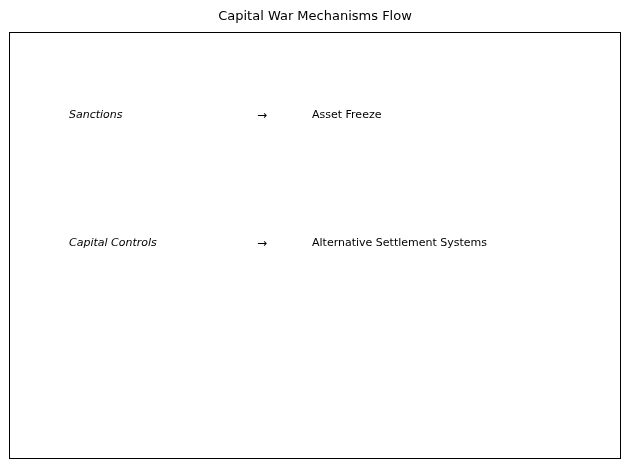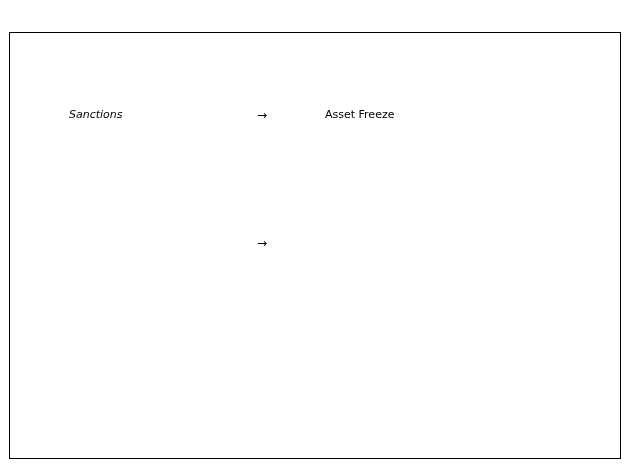--- a/index.html
+++ b/index.html
@@ -63,40 +63,43 @@
     position: absolute;
     left: 247px;
     top: 0;
     font-size: 12px;
     line-height: 16px;
     color: #000000;
     white-space: nowrap;
   }
   .flow-target {
     position: absolute;
-    left: 315px;
+    left: 302px;
     top: 0;
     font-size: 11px;
     line-height: 16px;
     color: #000000;
     white-space: nowrap;
   }
 </style>
 </head>
 <body>
 
 <div id="figure">
 
+  <div id="figure-title">Capital War Mechanisms Flow</div>
 
   <div id="plot-area">
 
     <div class="flow-row flow-row-0">
       <span class="flow-source">Sanctions</span>
       <span class="flow-arrow-icon">→</span>
       <span class="flow-target">Asset Freeze</span>
     </div>
 
     <div class="flow-row flow-row-1">
+      <span class="flow-source">Capital Controls</span>
       <span class="flow-arrow-icon">→</span>
+      <span class="flow-target">Alternative Settlement Systems</span>
     </div>
 
   </div>
 </div>
 
 </body></html>

